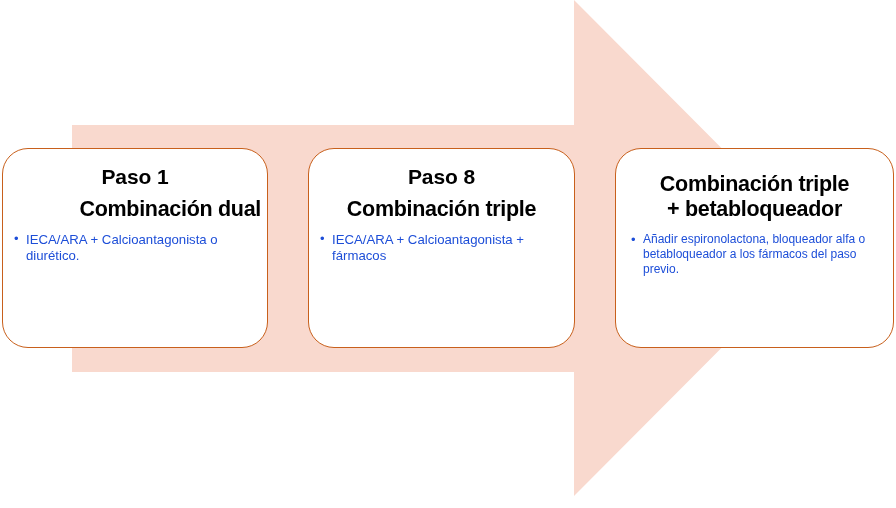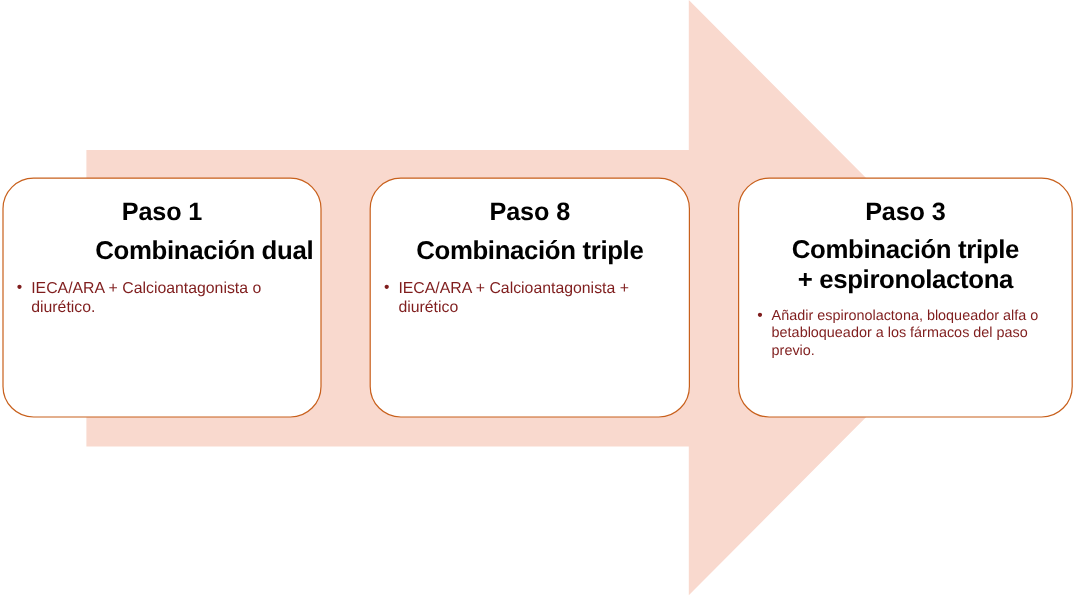--- a/index.html
+++ b/index.html
@@ -61,21 +61,21 @@
   .step-title-2 {
     font-size: 21.5px;
     font-weight: bold;
     letter-spacing: -0.3px;
   }
 
   .step-box .bullets {
     margin: 0;
     padding: 0;
     list-style: none;
-    color: #7f1d1d;
+    color: #1d4ed8;
   }
 
   .step-box .bullets li {
     position: relative;
     padding-left: 13px;
     line-height: 1.23;
     margin-bottom: 2px;
   }
 
   .step-box .bullets li::before {
@@ -151,28 +151,27 @@
       <li>IECA/ARA  + Calcioantagonista o diurético.</li>
     </ul>
   </div>
 
   <div class="step-box" id="box-2">
     <div class="title-wrap">
       <div class="step-title-1">Paso 8</div>
       <div class="step-title-2 title-line-2">Combinación triple</div>
     </div>
     <ul class="bullets">
-      <li>IECA/ARA  + Calcioantagonista + diurético</li>
+      <li>IECA/ARA  + Calcioantagonista + fármacos</li>
     </ul>
   </div>
 
   <div class="step-box" id="box-3">
     <div class="title-wrap">
-      <div class="step-title-1">Paso 3</div>
       <div class="step-title-2 title-line-2">Combinación triple</div>
-      <div class="step-title-2 title-line-3">+ espironolactona</div>
+      <div class="step-title-2 title-line-3">+ betabloqueador</div>
     </div>
     <ul class="bullets">
       <li>Añadir espironolactona, bloqueador alfa o betabloqueador a los fármacos del paso previo.</li>
     </ul>
   </div>
 
 </div>
 
 </body></html>

